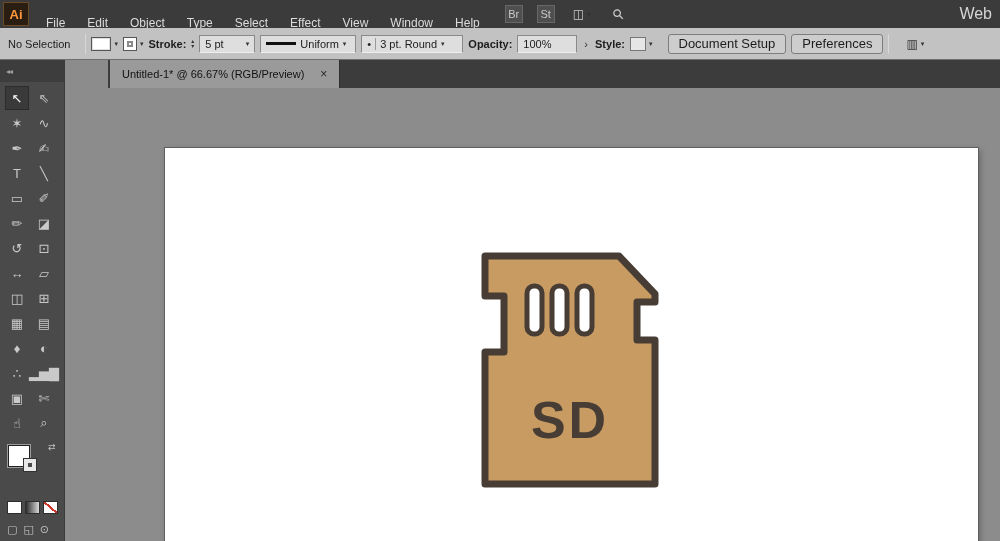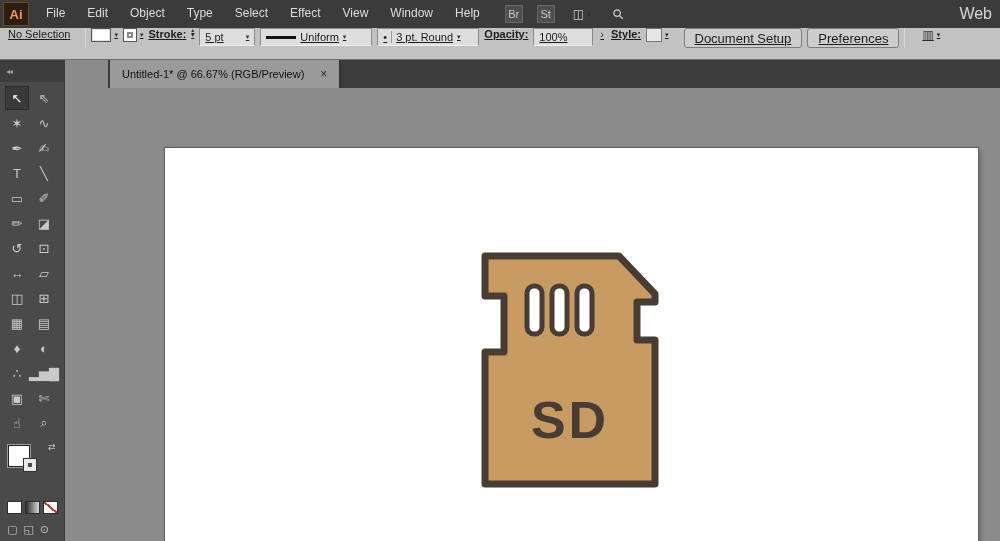--- a/index.html
+++ b/index.html
@@ -7,52 +7,52 @@
     font-family:"Liberation Sans","DejaVu Sans",sans-serif; }
   .app { width:1000px; height:541px; display:flex; flex-direction:column; }
 
   
   .menu-bar { height:28px; background:#3b3b3b; display:flex; align-items:center;
     color:#dcdcdc; font-size:12px; flex:0 0 28px; }
   .ai-logo { width:26px; height:24px; margin:0 6px 0 3px; background:#2a1d12;
     color:#ff9a3c; font-weight:bold; font-size:13px; display:flex;
     align-items:center; justify-content:center; border:1px solid #6b4a26; }
   .menus { display:flex; height:100%; }
-  .menu-item { padding:0 11px; line-height:27px; cursor:default; }
+  .menu-item { padding:0 11px; line-height:27px; cursor:default;margin-top:10px; }
   .mb-btn { width:18px; height:18px; background:#4f4f4f; border:1px solid #686868;
     color:#c9c9c9; font-size:11px; display:flex; align-items:center;
     justify-content:center; margin-left:14px; }
   .ws-switch { display:flex; align-items:center; gap:3px; margin-left:18px;
     color:#c9c9c9; font-size:12px; }
   .ws-switch .chev { font-size:8px; }
   .search-glyph { margin-left:22px; font-size:14px; color:#c9c9c9;
     transform:rotate(-45deg); }
   .web-label { margin-left:auto; margin-right:8px; font-size:16px; color:#d6d6d6; }
 
   
   .control-bar { height:32px; background:#c2c2c2; border-bottom:1px solid #6e6e6e;
-    display:flex; align-items:flex-start; gap:5px; padding:0 8px; font-size:11px;
-    color:#1c1c1c; flex:0 0 32px;text-decoration:underline; }
+    display:flex; align-items:center; gap:5px; padding:0 8px; font-size:11px;
+    color:#1c1c1c; flex:0 0 32px; }
   .no-sel { padding-right:10px; }
   .sep { width:1px; height:20px; background:#949494; border-right:1px solid #d8d8d8; }
   .dd-group { display:flex; align-items:center; gap:3px; cursor:default; }
   .chev { font-size:7px; color:#333; }
   .fill-swatch-sm { width:20px; height:14px; background:#fff; border:1px solid #555;
     box-shadow:0 0 0 1px #e0e0e0 inset; display:inline-block; }
   .stroke-swatch-sm { width:14px; height:14px; border:1px solid #555; background:#fff;
     display:flex; align-items:center; justify-content:center; }
   .stroke-swatch-sm .inner { width:6px; height:6px; border:2px solid #8a8a8a; }
   .lbl { font-weight:bold; }
   .stepper { display:flex; flex-direction:column; line-height:5px; font-size:6px;
     color:#333; cursor:default; }
   .field { background:#dedede; border:1px solid #8a8a8a; border-bottom-color:#efefef;
     height:18px; display:flex; align-items:center; padding:0 5px; gap:4px; }
   .field.dd { cursor:default; }
   .w-stroke { width:56px; justify-content:space-between; }
-  .w-uniform { width:112px; }
+  .w-uniform { width:96px; }
   .w-brush { width:102px; }
   .w-opacity { width:60px; }
   .line-preview { width:30px; height:3px; background:#101010; display:inline-block; }
   .mini-sep { width:1px; height:12px; background:#9a9a9a; }
   .chev-right { font-size:11px; color:#333; padding:0 2px; cursor:default; }
   .style-swatch { width:16px; height:14px; background:#e6e6e6; border:1px solid #777; }
   .btn { background:#cdcdcd; border:1px solid #7d7d7d; border-radius:3px; height:20px;
     padding:0 10px; font-size:13px; color:#1c1c1c; display:flex; align-items:center;
     cursor:default; font-family:inherit; }
   .btn:first-of-type { margin-left:10px; }

